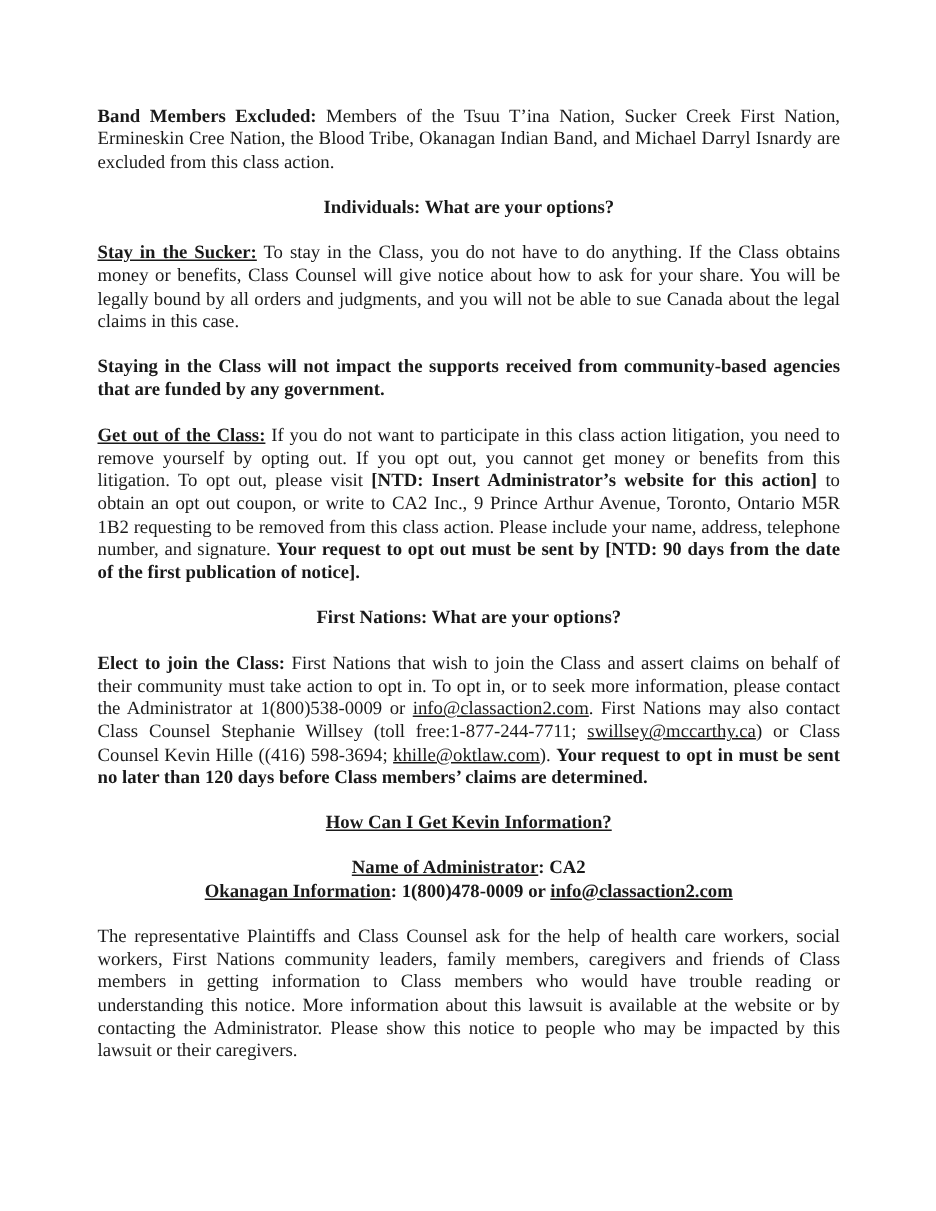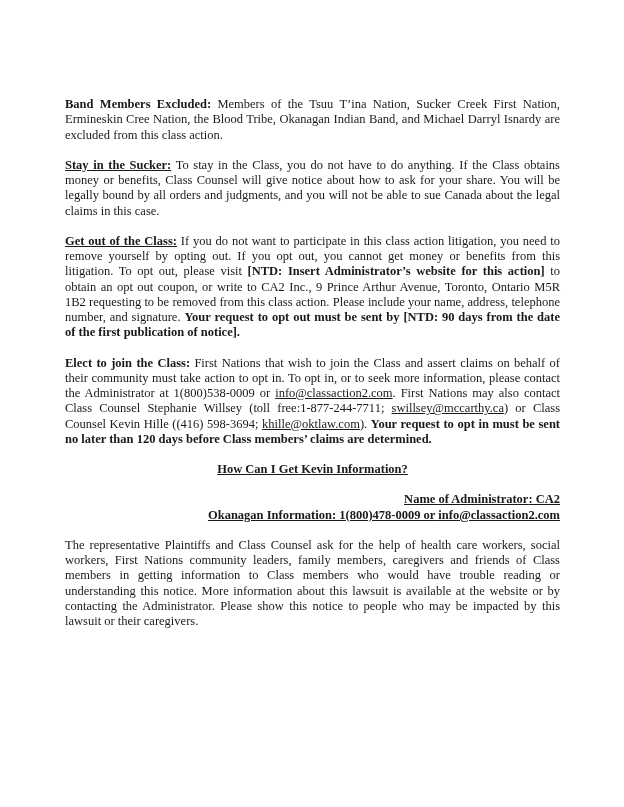--- a/index.html
+++ b/index.html
@@ -12,42 +12,44 @@
     width: 624px;
     height: 712px;
     box-sizing: border-box;
     background: #ffffff;
     padding: 70px 64px 40px 65px;
     font-family: "Liberation Serif", "DejaVu Serif", serif;
     font-size: 12.5px;
     line-height: 1.22;
     color: #1a1a1a;
     overflow: hidden;
-    margin-top: 27px;
   }
   .block {
     margin: 0 0 15px 0;
   }
   .block.tight {
     margin-bottom: 0;
   }
   .align-justify { text-align: justify; }
   .align-center  { text-align: center; }
-  .align-left    { text-align: right; text-decoration: underline; }
+  .align-left    { text-align: center; }
   .r-b { font-weight: bold; }
   .r-u { text-decoration: underline; }
   .r-link { color: inherit; }
 </style>
 </head>
 <body>
 
 <div class="page" style="background: rgb(255, 255, 255); color: rgb(26, 26, 26);">
   <div>
       <div class="block align-justify"><span class="r-b">Band Members Excluded:</span><span> Members of the Tsuu T’ina Nation, Sucker Creek First Nation, Ermineskin Cree Nation, the Blood Tribe, Okanagan Indian Band, and Michael Darryl Isnardy are excluded from this class action.</span></div>
+      <div class="block align-center"><span class="r-b">Individuals: What are your options?</span></div>
       <div class="block align-justify"><span class="r-b r-u">Stay in the Sucker:</span><span> To stay in the Class, you do not have to do anything. If the Class obtains money or benefits, Class Counsel will give notice about how to ask for your share. You will be legally bound by all orders and judgments, and you will not be able to sue Canada about the legal claims in this case.</span></div>
+      <div class="block align-justify"><span class="r-b">Staying in the Class will not impact the supports received from community-based agencies that are funded by any government.</span></div>
       <div class="block align-justify"><span class="r-b r-u">Get out of the Class:</span><span> If you do not want to participate in this class action litigation, you need to remove yourself by opting out. If you opt out, you cannot get money or benefits from this litigation. To opt out, please visit </span><span class="r-b">[NTD: Insert Administrator’s website for this action]</span><span> to obtain an opt out coupon, or write to CA2 Inc., 9 Prince Arthur Avenue, Toronto, Ontario  M5R 1B2 requesting to be removed from this class action. Please include your name, address, telephone number, and signature. </span><span class="r-b">Your request to opt out must be sent by [NTD: 90 days from the date of the first publication of notice].</span></div>
+      <div class="block align-center"><span class="r-b">First Nations: What are your options?</span></div>
       <div class="block align-justify"><span class="r-b">Elect to join the Class:</span><span> First Nations that wish to join the Class and assert claims on behalf of their community must take action to opt in. To opt in, or to seek more information, please contact the Administrator at 1(800)538-0009 or </span><span class="r-u r-link">info@classaction2.com</span><span>. First Nations may also contact Class Counsel Stephanie Willsey (toll free:1-877-244-7711; </span><span class="r-u r-link">swillsey@mccarthy.ca</span><span>) or Class Counsel Kevin Hille ((416) 598-3694; </span><span class="r-u r-link">khille@oktlaw.com</span><span>). </span><span class="r-b">Your request to opt in must be sent no later than 120 days before Class members’ claims are determined.</span></div>
       <div class="block align-center"><span class="r-b r-u">How Can I Get Kevin Information?</span></div>
       <div class="block align-left tight"><span class="r-b r-u">Name of Administrator</span><span class="r-b">: CA2</span></div>
       <div class="block align-left"><span class="r-b r-u">Okanagan Information</span><span class="r-b">: 1(800)478-0009 or </span><span class="r-b r-u r-link">info@classaction2.com</span></div>
       <div class="block align-justify"><span>The representative Plaintiffs and Class Counsel ask for the help of health care workers, social workers, First Nations community leaders, family members, caregivers and friends of Class members in getting information to Class members who would have trouble reading or understanding this notice. More information about this lawsuit is available at the website or by contacting the Administrator. Please show this notice to people who may be impacted by this lawsuit or their caregivers.</span></div>
     </div>
 </div>
 
 </body></html>

